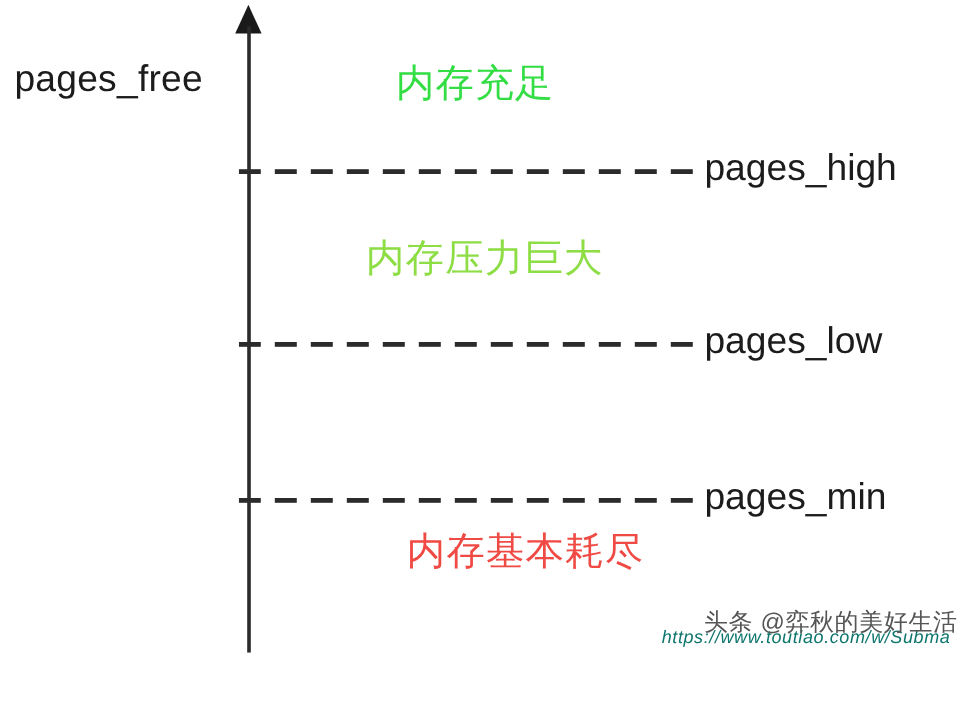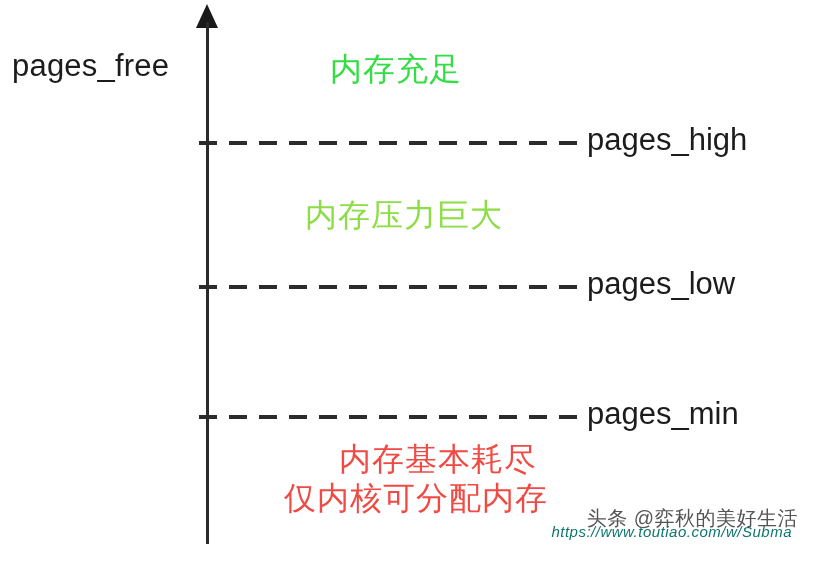--- a/index.html
+++ b/index.html
@@ -131,18 +131,17 @@
     <div class="thr-label">pages_min</div>
   </div>
 
   <div class="zone" style="left:330px; top:48px; color:#33dd44;">内存充足</div>
 
   <div class="zone" style="left:305px; top:194px; color:#8ddd44;">内存压力巨大</div>
 
 
   <div class="zone" style="left:311px; top:438px; color:#f04a44;margin-left:28px;">内存基本耗尽</div>
 
-  <div class="zone" style="left:284px; top:477px; color:#f04a44;">仅内核可分配内存</div>
 
   <div class="watermark-url">https://www.toutiao.com/w/Subma</div>
   <div class="watermark">头条 @弈秋的美好生活</div>
 
 </div>
 
 </body></html>

